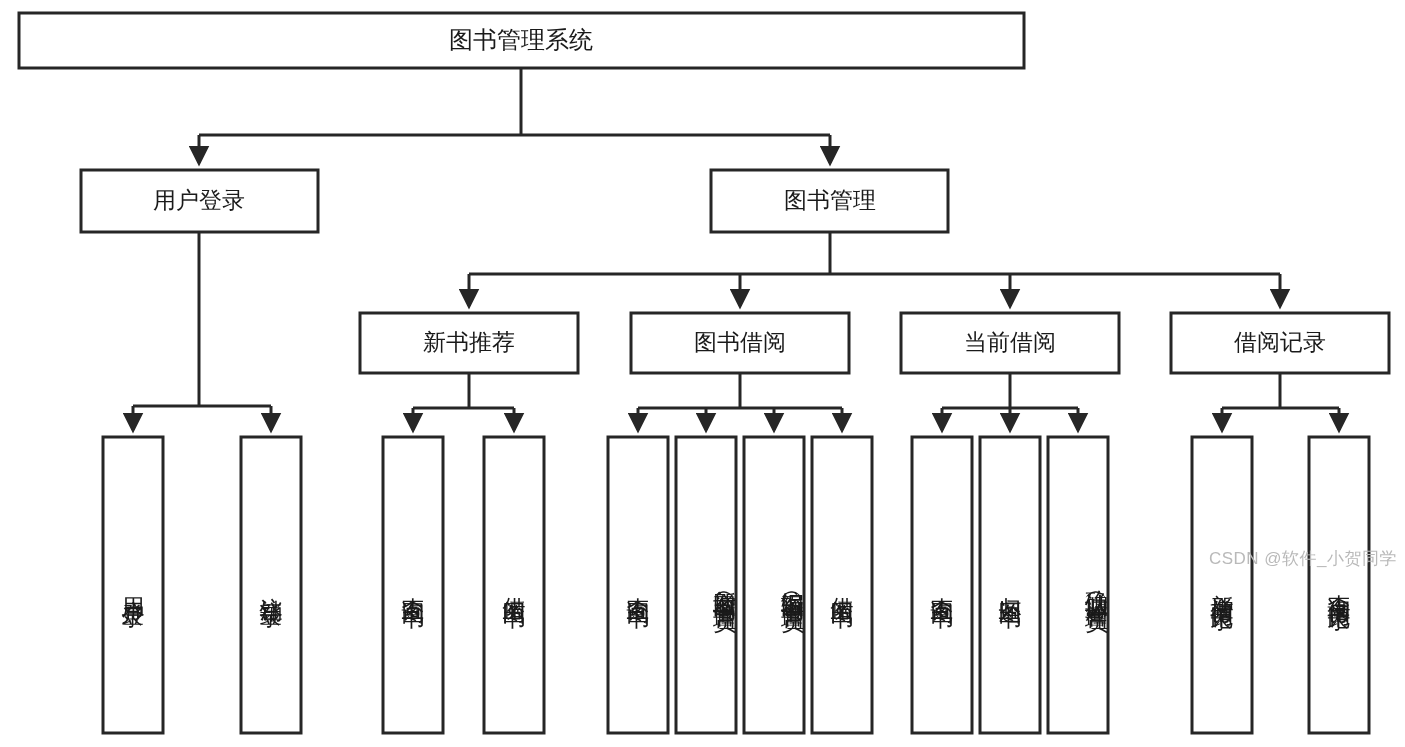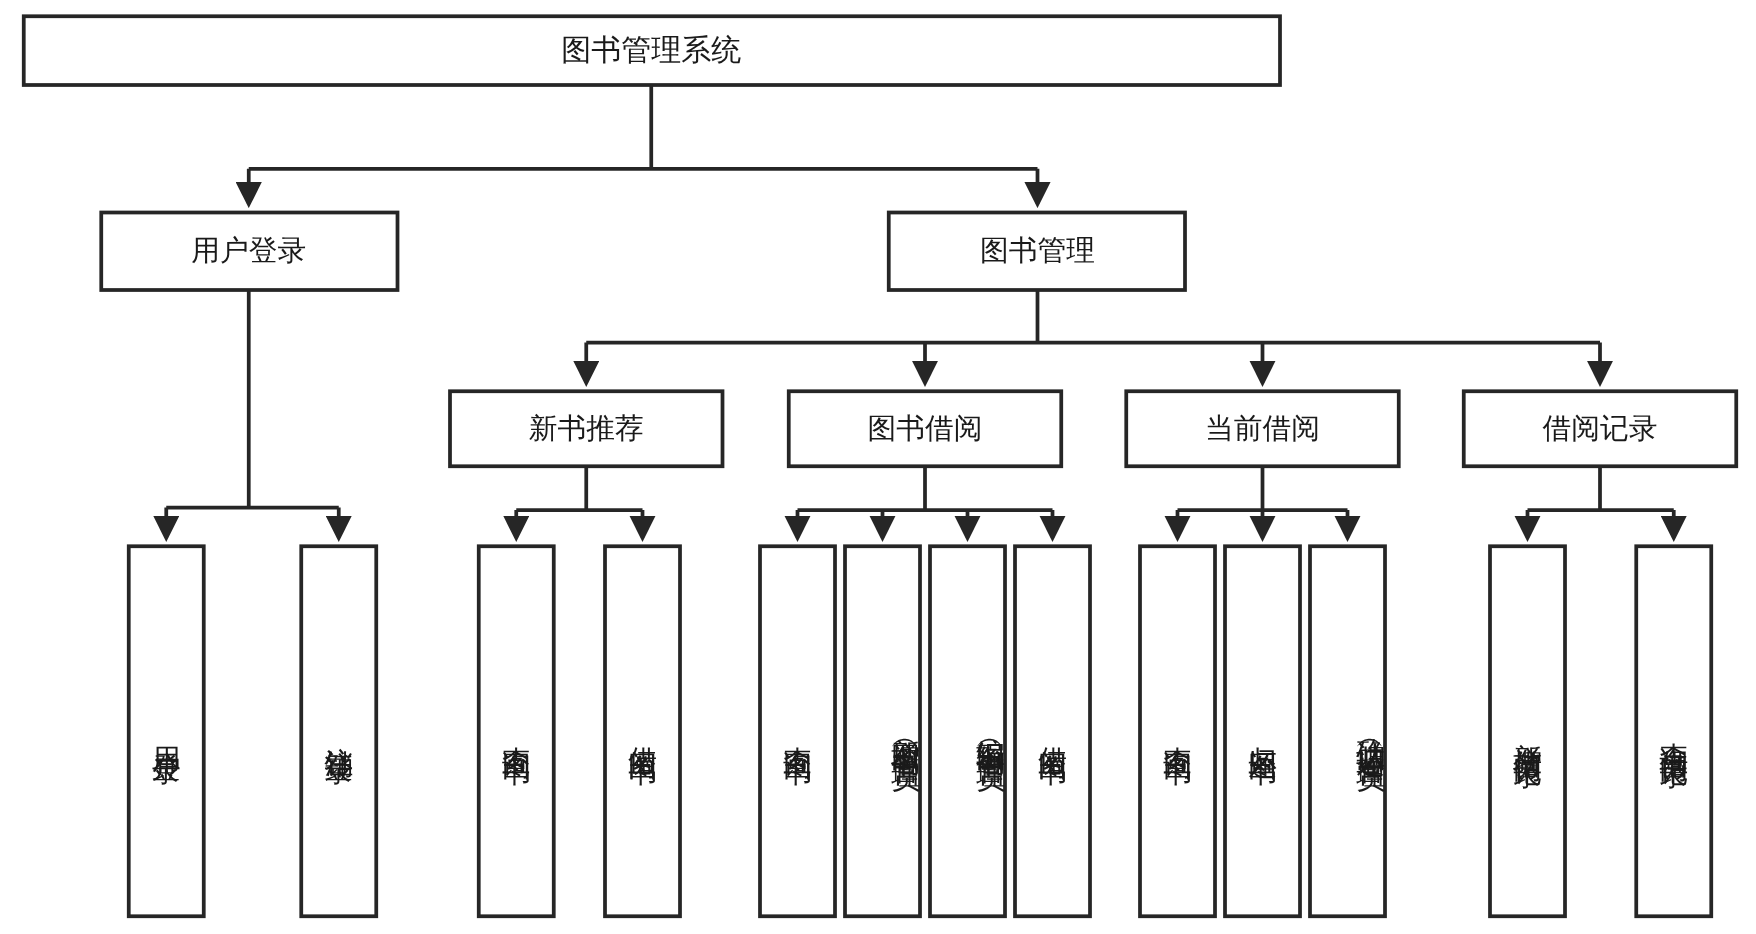--- a/index.html
+++ b/index.html
@@ -232,14 +232,15 @@
   <div class="leaf-label-wrap" style="left:744px; top:437px; width:60px; height:296px; align-items:flex-start;">编辑图书（管理员）</div>
   <div class="leaf-label-wrap" style="left:812px; top:437px; width:60px; height:296px;">借阅图书</div>
 
   <div class="leaf-label-wrap" style="left:912px; top:437px; width:60px; height:296px;">查询图书</div>
   <div class="leaf-label-wrap" style="left:980px; top:437px; width:60px; height:296px;">归还图书</div>
   <div class="leaf-label-wrap" style="left:1048px; top:437px; width:60px; height:296px; align-items:flex-start;">确认归还（管理员）</div>
 
   <div class="leaf-label-wrap" style="left:1192px; top:437px; width:60px; height:296px;">新增借阅记录</div>
   <div class="leaf-label-wrap" style="left:1309px; top:437px; width:60px; height:296px;">查询借阅记录</div>
 
+  <div class="watermark">CSDN @软件_小贺同学</div>
 
 </div>
 
 </body></html>

